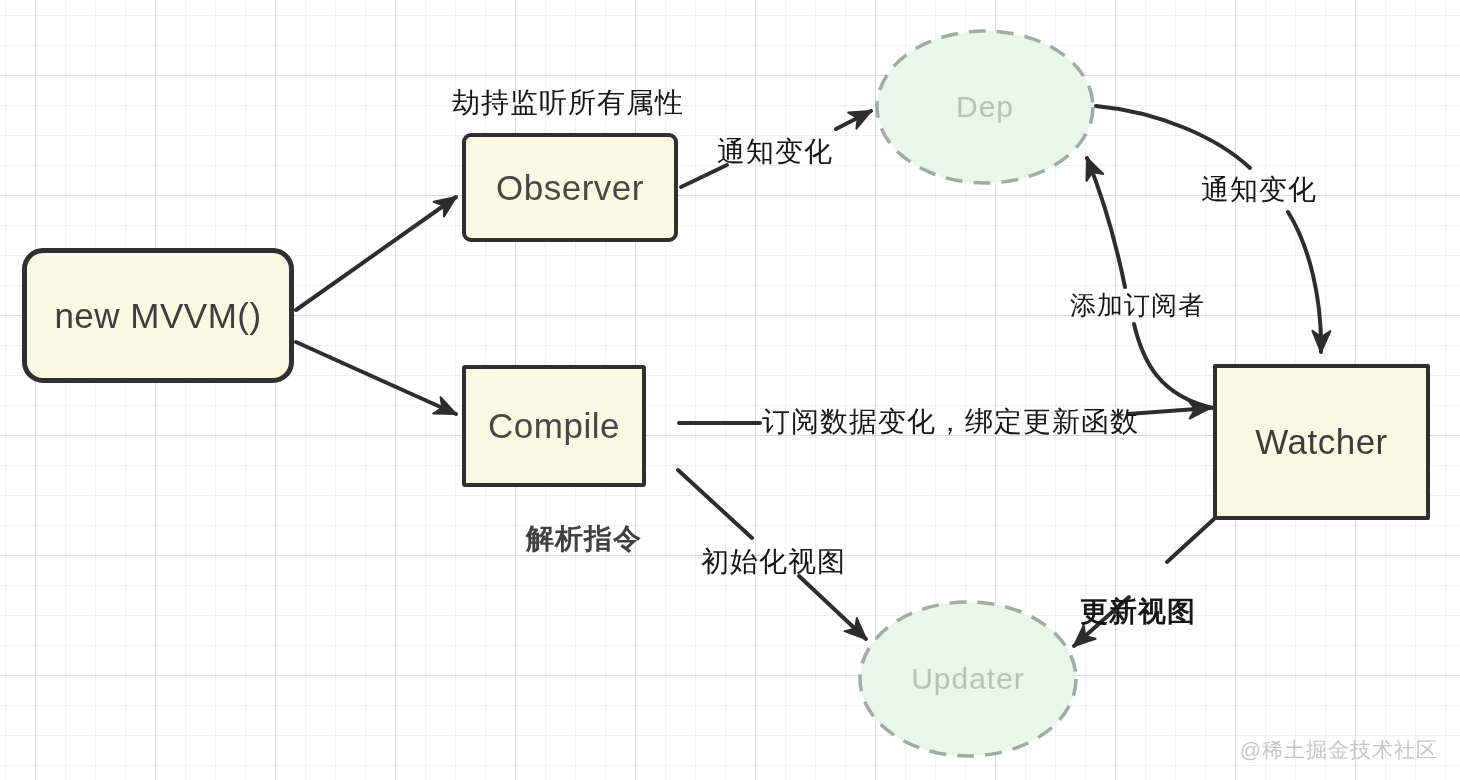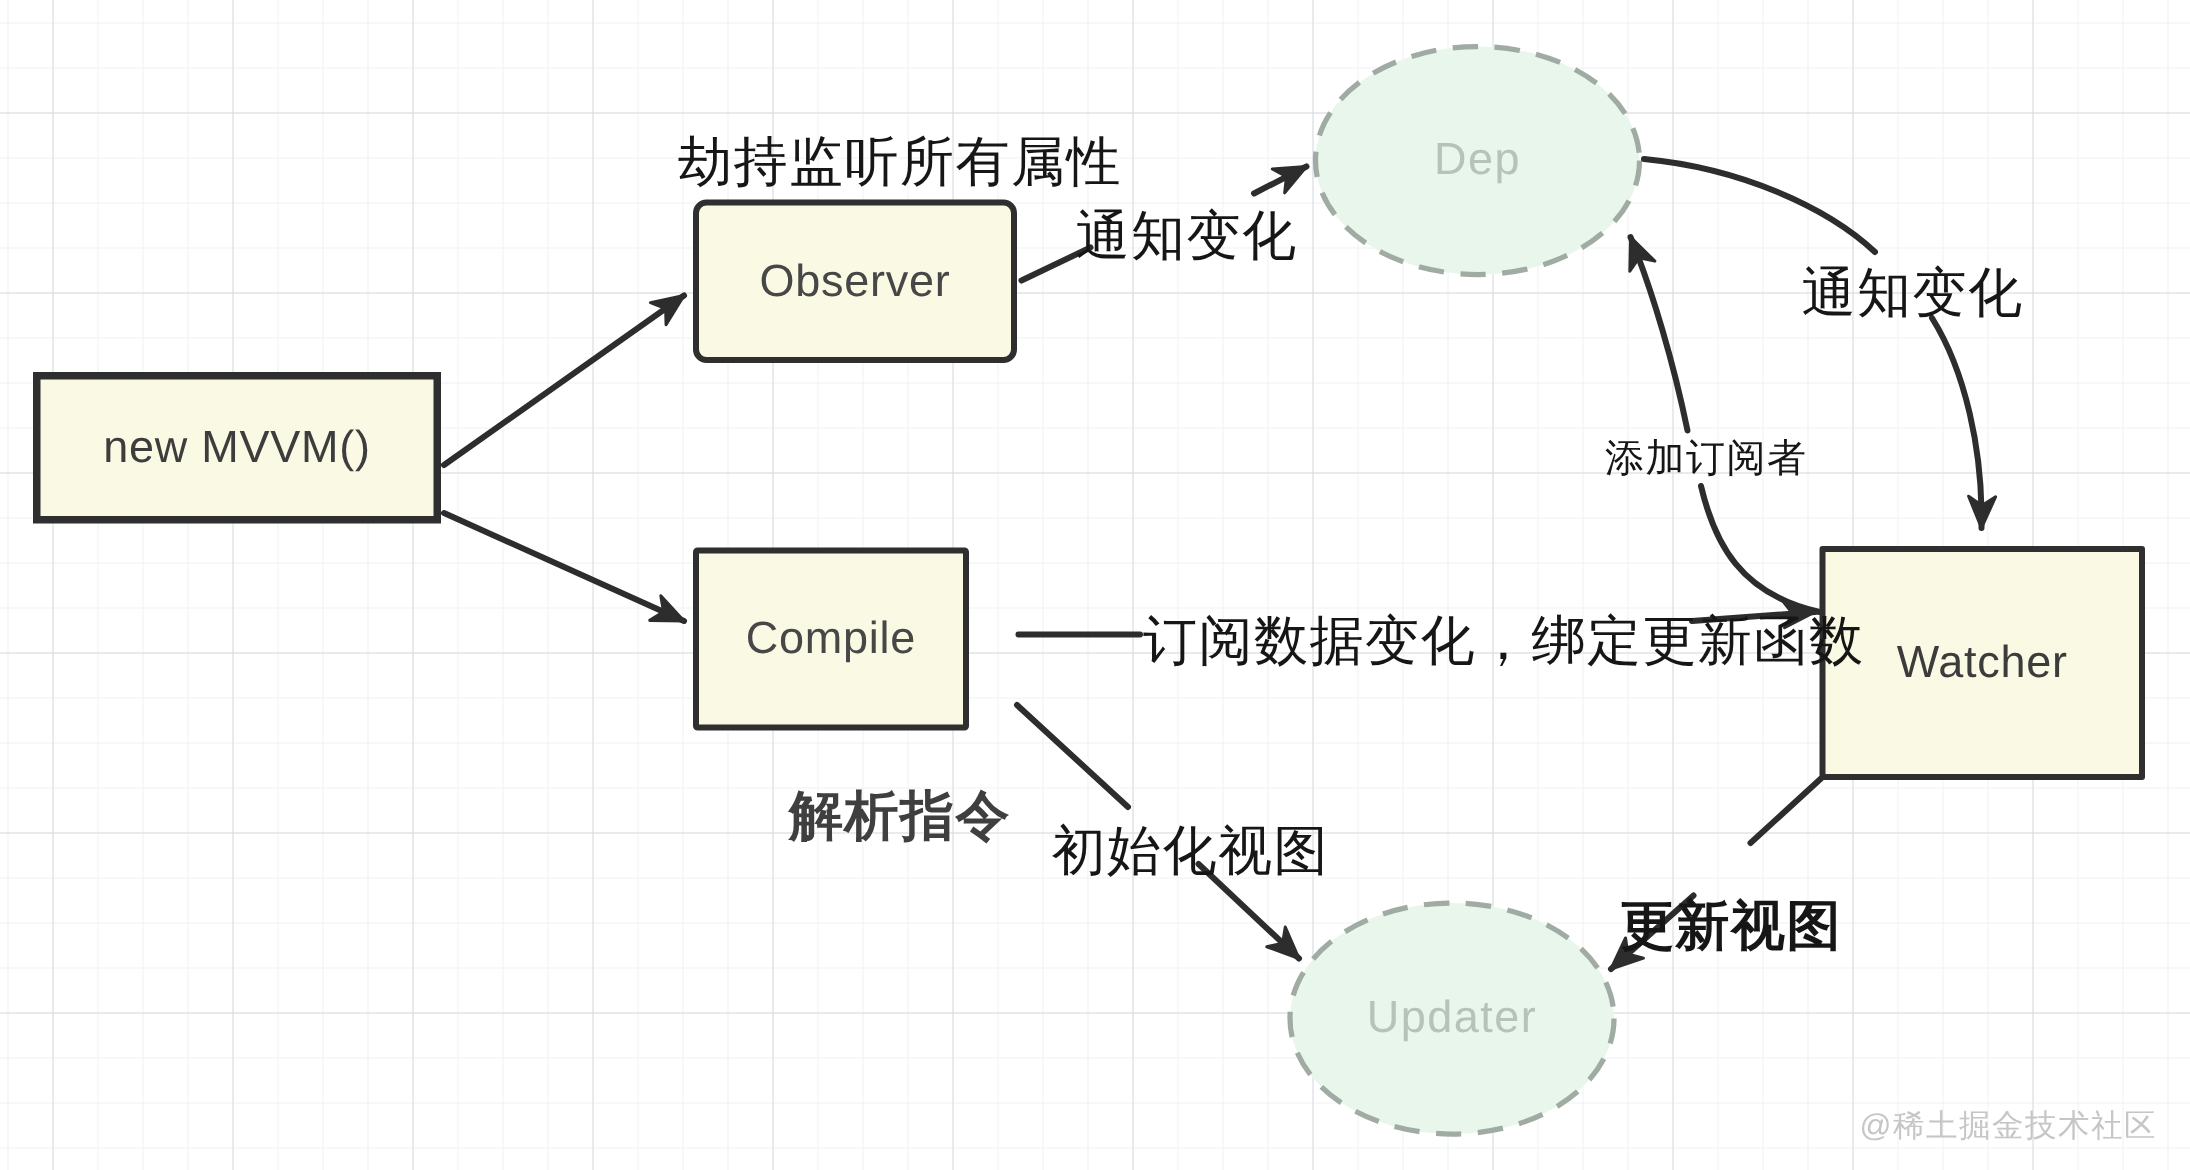--- a/index.html
+++ b/index.html
@@ -18,39 +18,39 @@
     background-position:35px 0,0 75px,5px 0,0 15px;
   }
   svg.edges{position:absolute;left:0;top:0;width:1460px;height:780px;}
   .node{
     position:absolute;
     display:flex;align-items:center;justify-content:center;
     background:#faf9e4;
     border:4px solid #2f2f2f;
     box-sizing:border-box;
     color:#474747;
-    font-size:30px;
+    font-size:35px;
     letter-spacing:0.5px;
     white-space:nowrap;
   }
-  .node-mvvm{left:22px;top:248px;width:272px;height:101px;border-radius:0;border-width:5px;color:#3d3d3d;}
+  .node-mvvm{left:22px;top:248px;width:272px;height:135px;border-radius:21px;border-width:5px;color:#3d3d3d;}
   .node-observer{left:462px;top:133px;width:216px;height:109px;border-radius:9px;}
   .node-compile{left:462px;top:365px;width:184px;height:122px;border-radius:3px;}
   .node-watcher{left:1213px;top:364px;width:217px;height:156px;border-radius:2px;color:#3c3c3c;}
   .ellipse-label{
     position:absolute;
     display:flex;align-items:center;justify-content:center;
     color:#b6c3b9;font-size:30px;letter-spacing:1px;white-space:nowrap;
   }
   .ellipse-dep{left:877px;top:31px;width:216px;height:152px;}
   .ellipse-updater{left:860px;top:602px;width:216px;height:154px;}
   .edge-label{
     position:absolute;
     color:#161616;
-    font-size:36px;
+    font-size:28px;
     white-space:nowrap;
     letter-spacing:1px;
   }
   .lbl-observer-caption{left:452px;top:84px;}
   .lbl-notify-1{left:717px;top:133px;}
   .lbl-notify-2{left:1201px;top:171px;}
   .lbl-add-subscriber{left:1070px;top:288px;font-size:26px;}
   .lbl-subscribe-bind{left:762px;top:403px;}
   .lbl-parse{left:526px;top:520px;color:#3f3f3f;font-weight:bold;}
   .lbl-init-view{left:701px;top:543px;}

